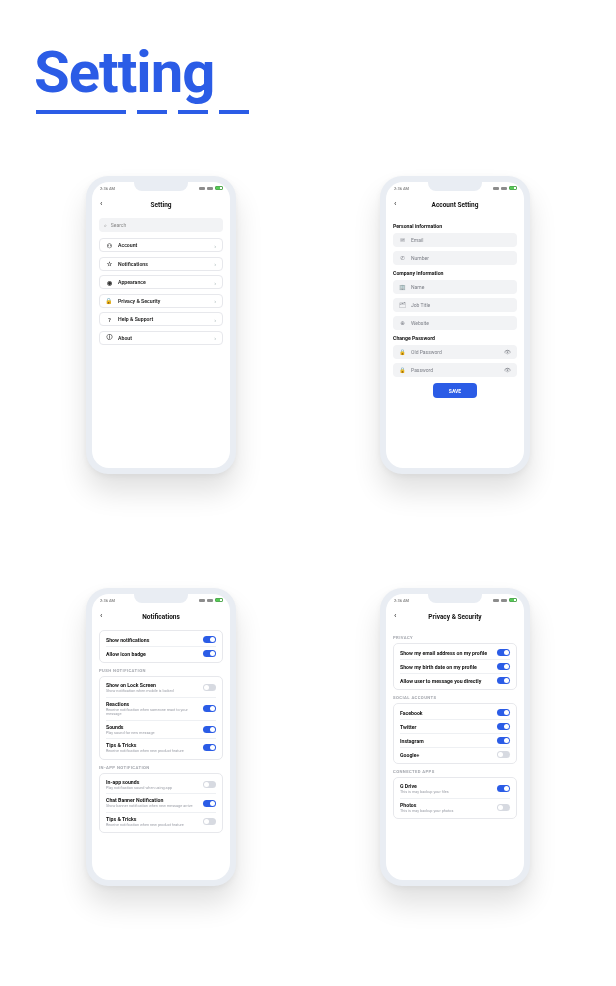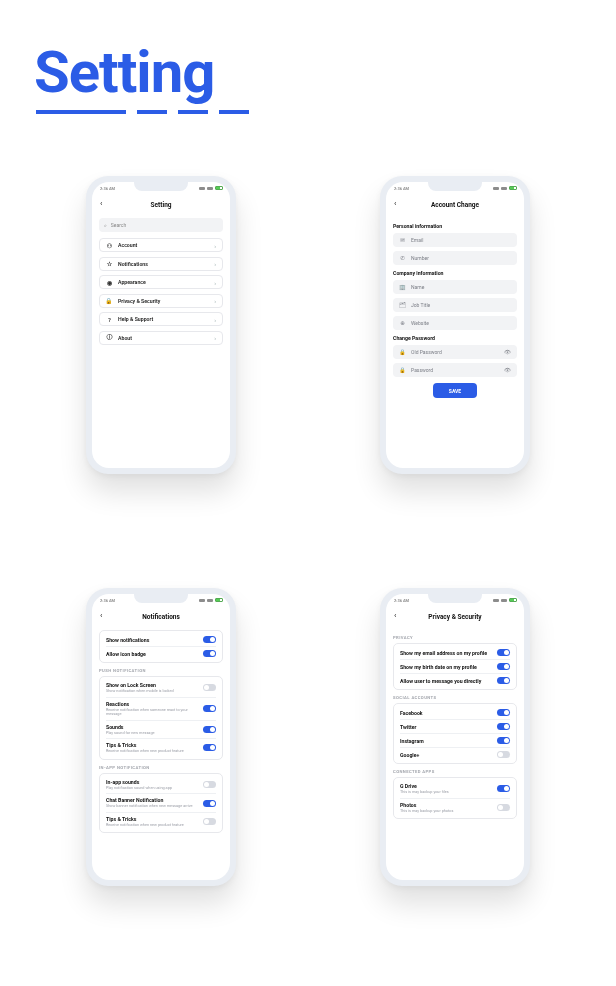--- a/index.html
+++ b/index.html
@@ -218,21 +218,21 @@
     <div class="statusbar">
       <span class="time">2:36 AM</span>
       <span class="right-icons">
           <span class="sbar"></span>
           <span class="sbar"></span>
           <span class="sbatt"></span>
         </span>
     </div>
     <div class="header">
       <span class="back">‹</span>
-      <span class="title">Account Change</span>
+      <span class="title">Account Setting</span>
     </div>
     <div class="content">
       <div class="section-label">Personal information</div>
       <div id="s2-personal">
           <div class="input">
             <span class="ic">✉</span>
             <span>Email</span>
           </div>
           <div class="input">
             <span class="ic">✆</span>

